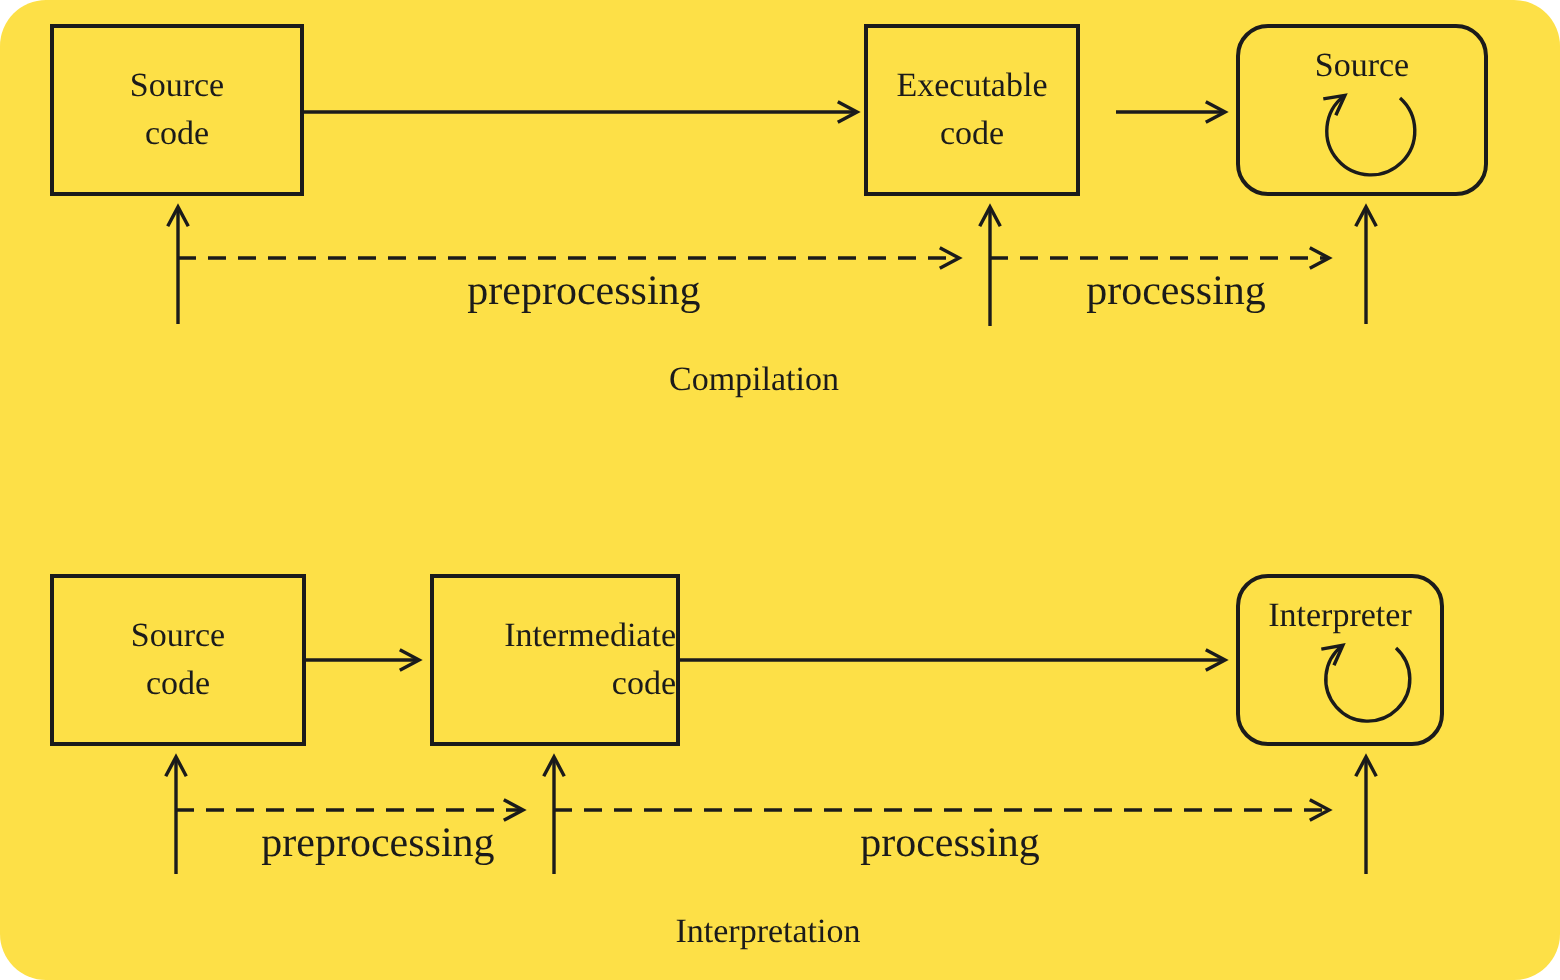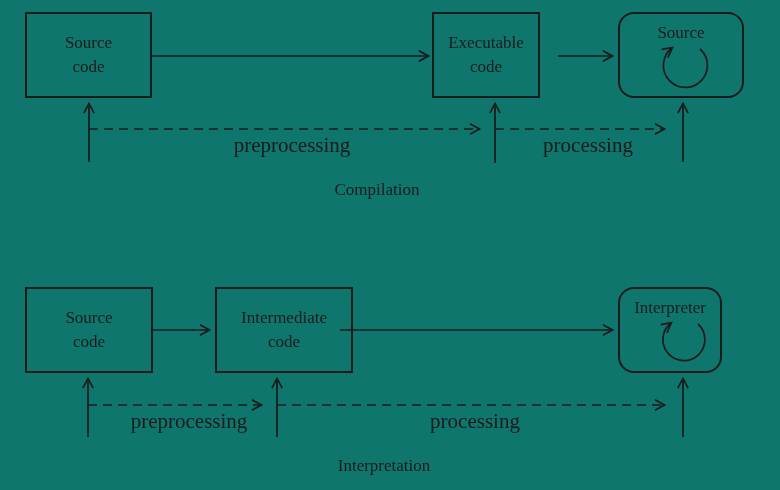--- a/index.html
+++ b/index.html
@@ -4,24 +4,25 @@
 <style>
   html, body {
     margin: 0;
     padding: 0;
     background: #ffffff;
   }
   #canvas {
     position: relative;
     width: 780px;
     height: 490px;
-    background: #0f766e;
+    background: #fde047;
     font-family: "Liberation Serif", "DejaVu Serif", serif;
     color: #1b1b1b;
     overflow: hidden;
+    border-radius: 23px;
   }
   .box {
     position: absolute;
     box-sizing: border-box;
     border: 2px solid #1b1b1b;
     background: transparent;
     display: flex;
     flex-direction: column;
     align-items: center;
     justify-content: center;
@@ -70,21 +71,21 @@
 
   <div class="box rounded" style="left:618px; top:12px; width:126px; height:86px;">
     <span>Source</span>
   </div>
 
   <div class="box" style="left:25px; top:287px; width:128px; height:86px;">
     <span>Source</span>
     <span>code</span>
   </div>
 
-  <div class="box" style="left:215px; top:287px; width:138px; height:86px;">
+  <div class="box" style="left:215px; top:287px; width:125px; height:86px;align-items:flex-end;">
     <span>Intermediate</span>
     <span>code</span>
   </div>
 
   <div class="box rounded" style="left:618px; top:287px; width:104px; height:86px;text-align:right;">
     <span>Interpreter</span>
   </div>
 
   <div class="edge-label" style="left:292px; top:133px;">preprocessing</div>
 

